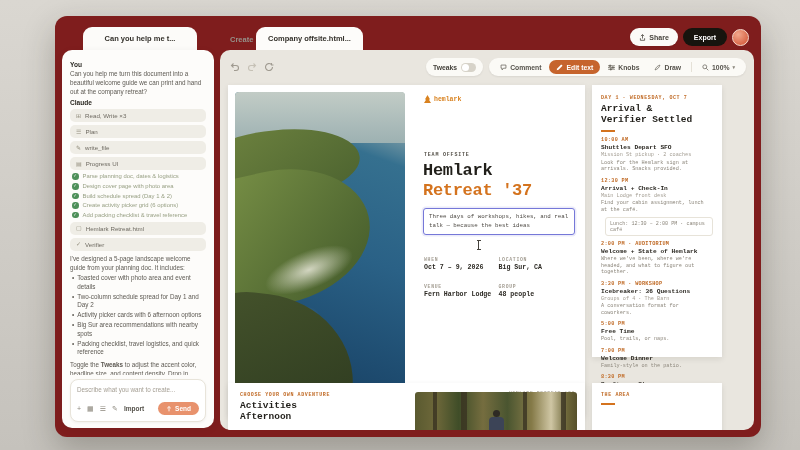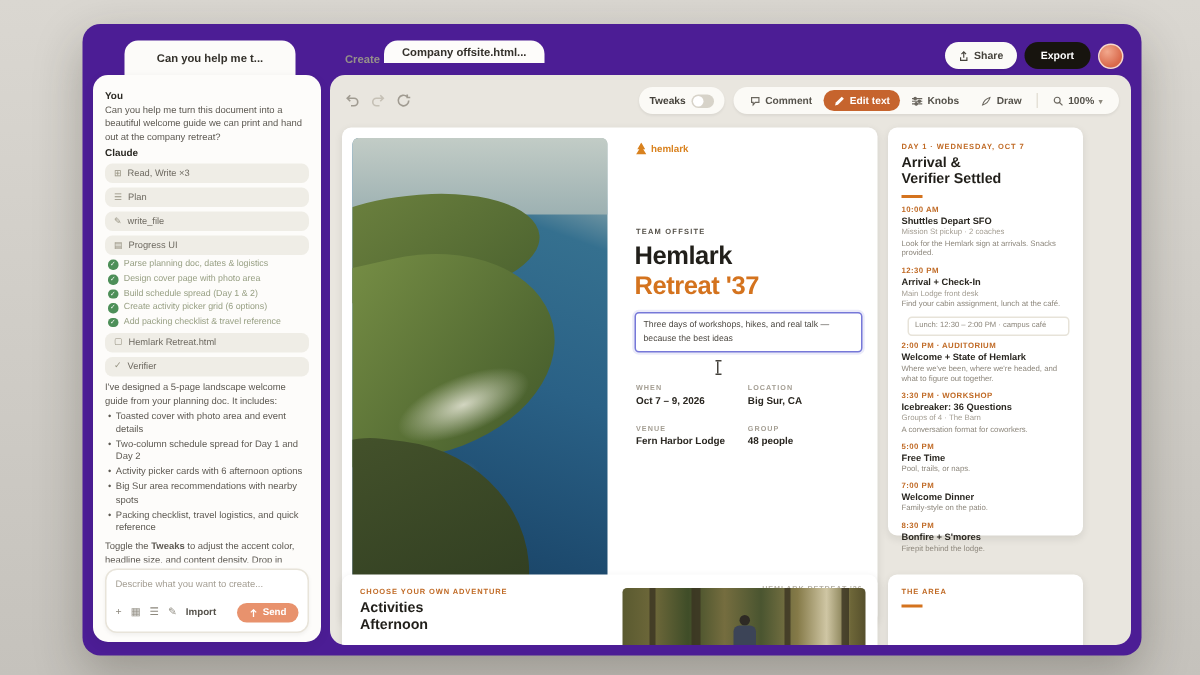--- a/index.html
+++ b/index.html
@@ -1,28 +1,28 @@
 <!DOCTYPE html>
 <html><head>
 <meta charset="utf-8">
 <style>
   * { margin:0; padding:0; box-sizing:border-box; }
   html,body { width:800px; height:450px; overflow:hidden; }
   body { font-family:"Liberation Sans", sans-serif; background:linear-gradient(#dad7d1,#c5c2bc); position:relative; }
 
   #window { position:absolute; left:55px; top:16px; width:706px; height:421px;
-    background:#4c1d95; border-radius:12px; box-shadow:0 12px 32px rgba(40,35,25,.28); }
+    background:#7f1d1d; border-radius:12px; box-shadow:0 12px 32px rgba(40,35,25,.28); }
 
   
   .chat-tab { position:absolute; left:28px; top:11px; width:114px; height:23px; background:#fcfbf9;
     border-radius:9px 9px 0 0; display:flex; align-items:center; justify-content:center;
     font-size:7.5px; font-weight:700; color:#33302a; }
   .tab-project { position:absolute; left:167px; top:12px; height:22px; display:flex; align-items:center;
     font-size:7.5px; color:#96918a; font-weight:600; padding:0 8px; }
-  .tab-file { position:absolute; left:201px; top:11px; height:15px; background:#fdfcfa;
+  .tab-file { position:absolute; left:201px; top:11px; height:23px; background:#fdfcfa;
     border-radius:9px 9px 0 0; display:flex; align-items:center; font-size:7.5px; font-weight:600;
     color:#33302a; padding:0 12px; }
   .hdr-right { position:absolute; right:12px; top:12px; display:flex; gap:5px; align-items:center; }
   .btn-share { background:#fbfaf7; border-radius:10px; height:18px; display:flex; align-items:center;
     gap:3px; padding:0 9px; font-size:7px; font-weight:600; color:#45423b; box-shadow:0 1px 2px rgba(0,0,0,.06); }
   .btn-export { background:#17140e; color:#fff; border-radius:10px; height:18px; display:flex;
     align-items:center; padding:0 11px; font-size:7px; font-weight:700; }
   .avatar { width:17px; height:17px; border-radius:50%;
     background:radial-gradient(circle at 35% 30%, #f2a88d, #d9684a 70%); border:1.5px solid #f7d9cd; }
 
@@ -65,21 +65,21 @@
   .toggle { width:15px; height:9px; border-radius:5px; background:#d7d3c9; position:relative; }
   .toggle::after { content:""; position:absolute; left:1px; top:1px; width:7px; height:7px; border-radius:50%; background:#fff; }
   .seg { padding:0 4px; gap:1px; }
   .seg .item { display:flex; gap:3px; align-items:center; font-size:6.8px; font-weight:600;
     color:#55524b; padding:0 7px; height:14px; border-radius:7px; }
   .seg .item.active { background:#c6642d; color:#fff; }
   .seg .sep { width:1px; height:10px; background:#e5e1d7; margin:0 2px; }
   .chev { font-size:5px; color:#8d897e; }
 
   
-  .page { position:absolute; background:#fff; border-radius:6px; box-shadow:0 2px 6px rgba(25,18,5,.09); }
+  .page { position:absolute; background:#fff; border-radius:0; box-shadow:0 2px 6px rgba(25,18,5,.09);font-family:Liberation Mono, monospace; }
   .page-main { left:8px; top:35px; width:357px; height:331px; display:flex; }
   .photo-wrap { margin:7px; width:170px; border-radius:4px; overflow:hidden; position:relative; flex:none;
     background:linear-gradient(200deg,#a8bab9 0%,#8fa9ad 9%,#35708f 20%,#2a6186 48%,#1d4a6e 78%,#163b58 100%); }
   .ph-sky { position:absolute; top:0; left:0; right:0; height:16%;
     background:linear-gradient(#c2ccc6,#9db1b2); }
   .ph-far { position:absolute; top:12%; left:-22%; width:95%; height:22%;
     background:linear-gradient(150deg,#6f8440,#4b622f); border-radius:50% 60% 55% 45%; transform:rotate(-7deg); }
   .ph-main { position:absolute; top:25%; left:-32%; width:112%; height:42%;
     background:linear-gradient(140deg,#80984a,#42592a); border-radius:45% 60% 60% 40%; transform:rotate(-13deg); }
   .ph-fore { position:absolute; bottom:-12%; left:-28%; width:98%; height:48%;

